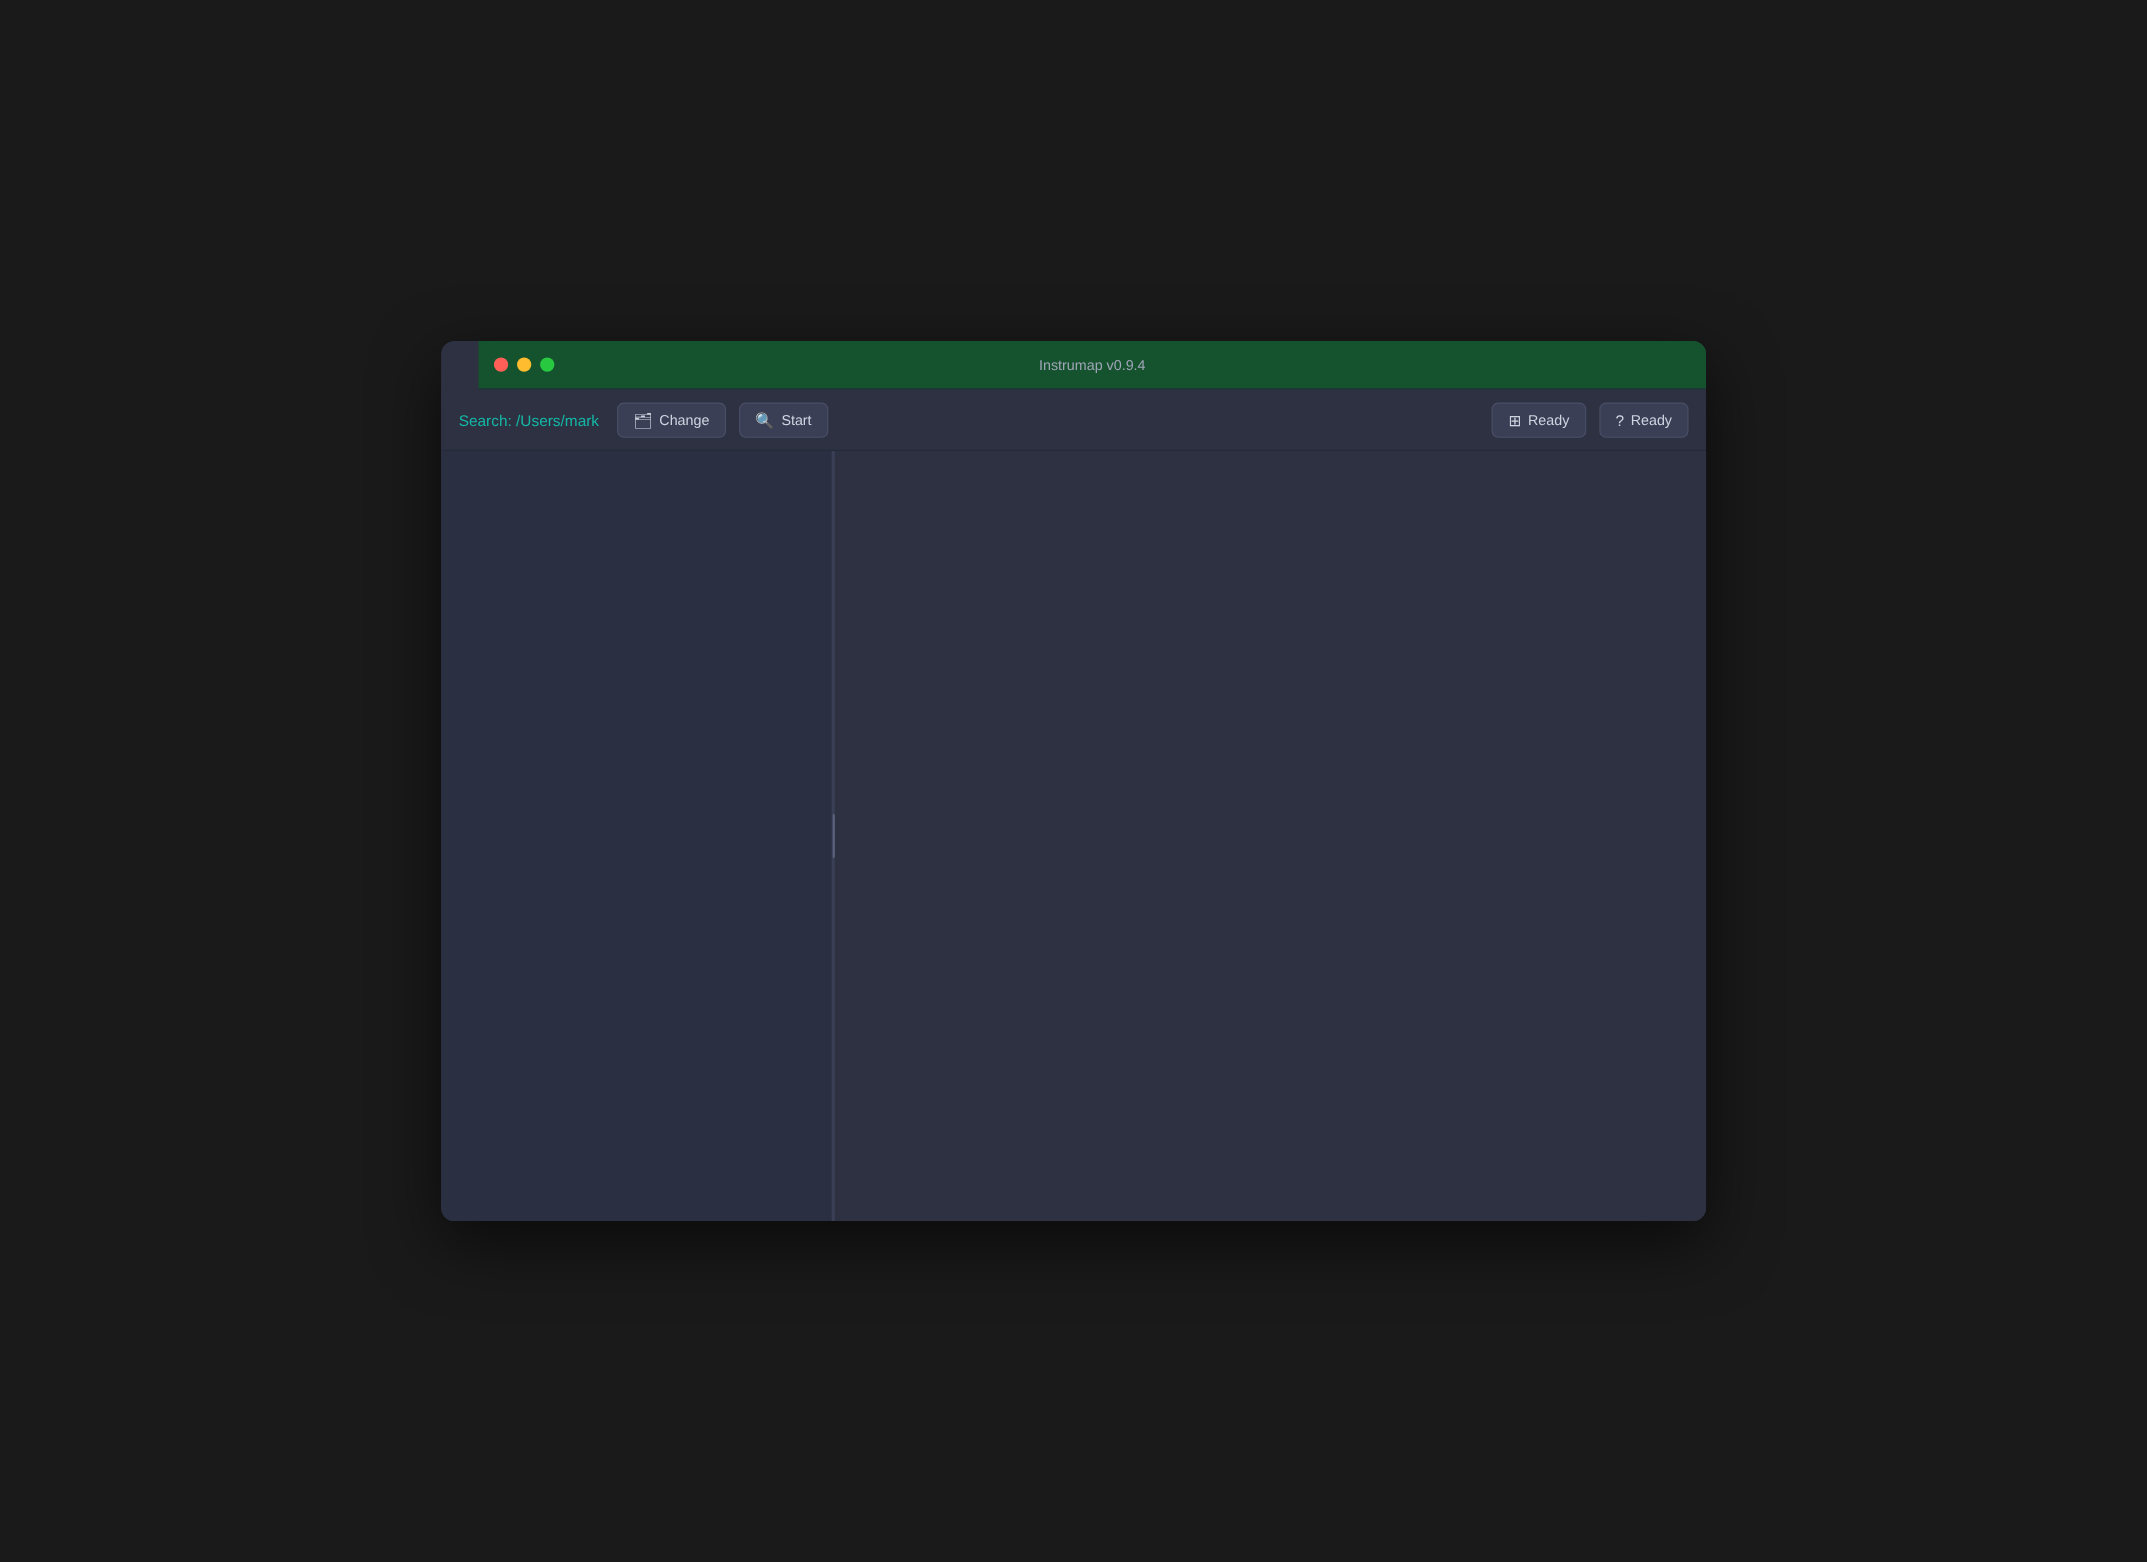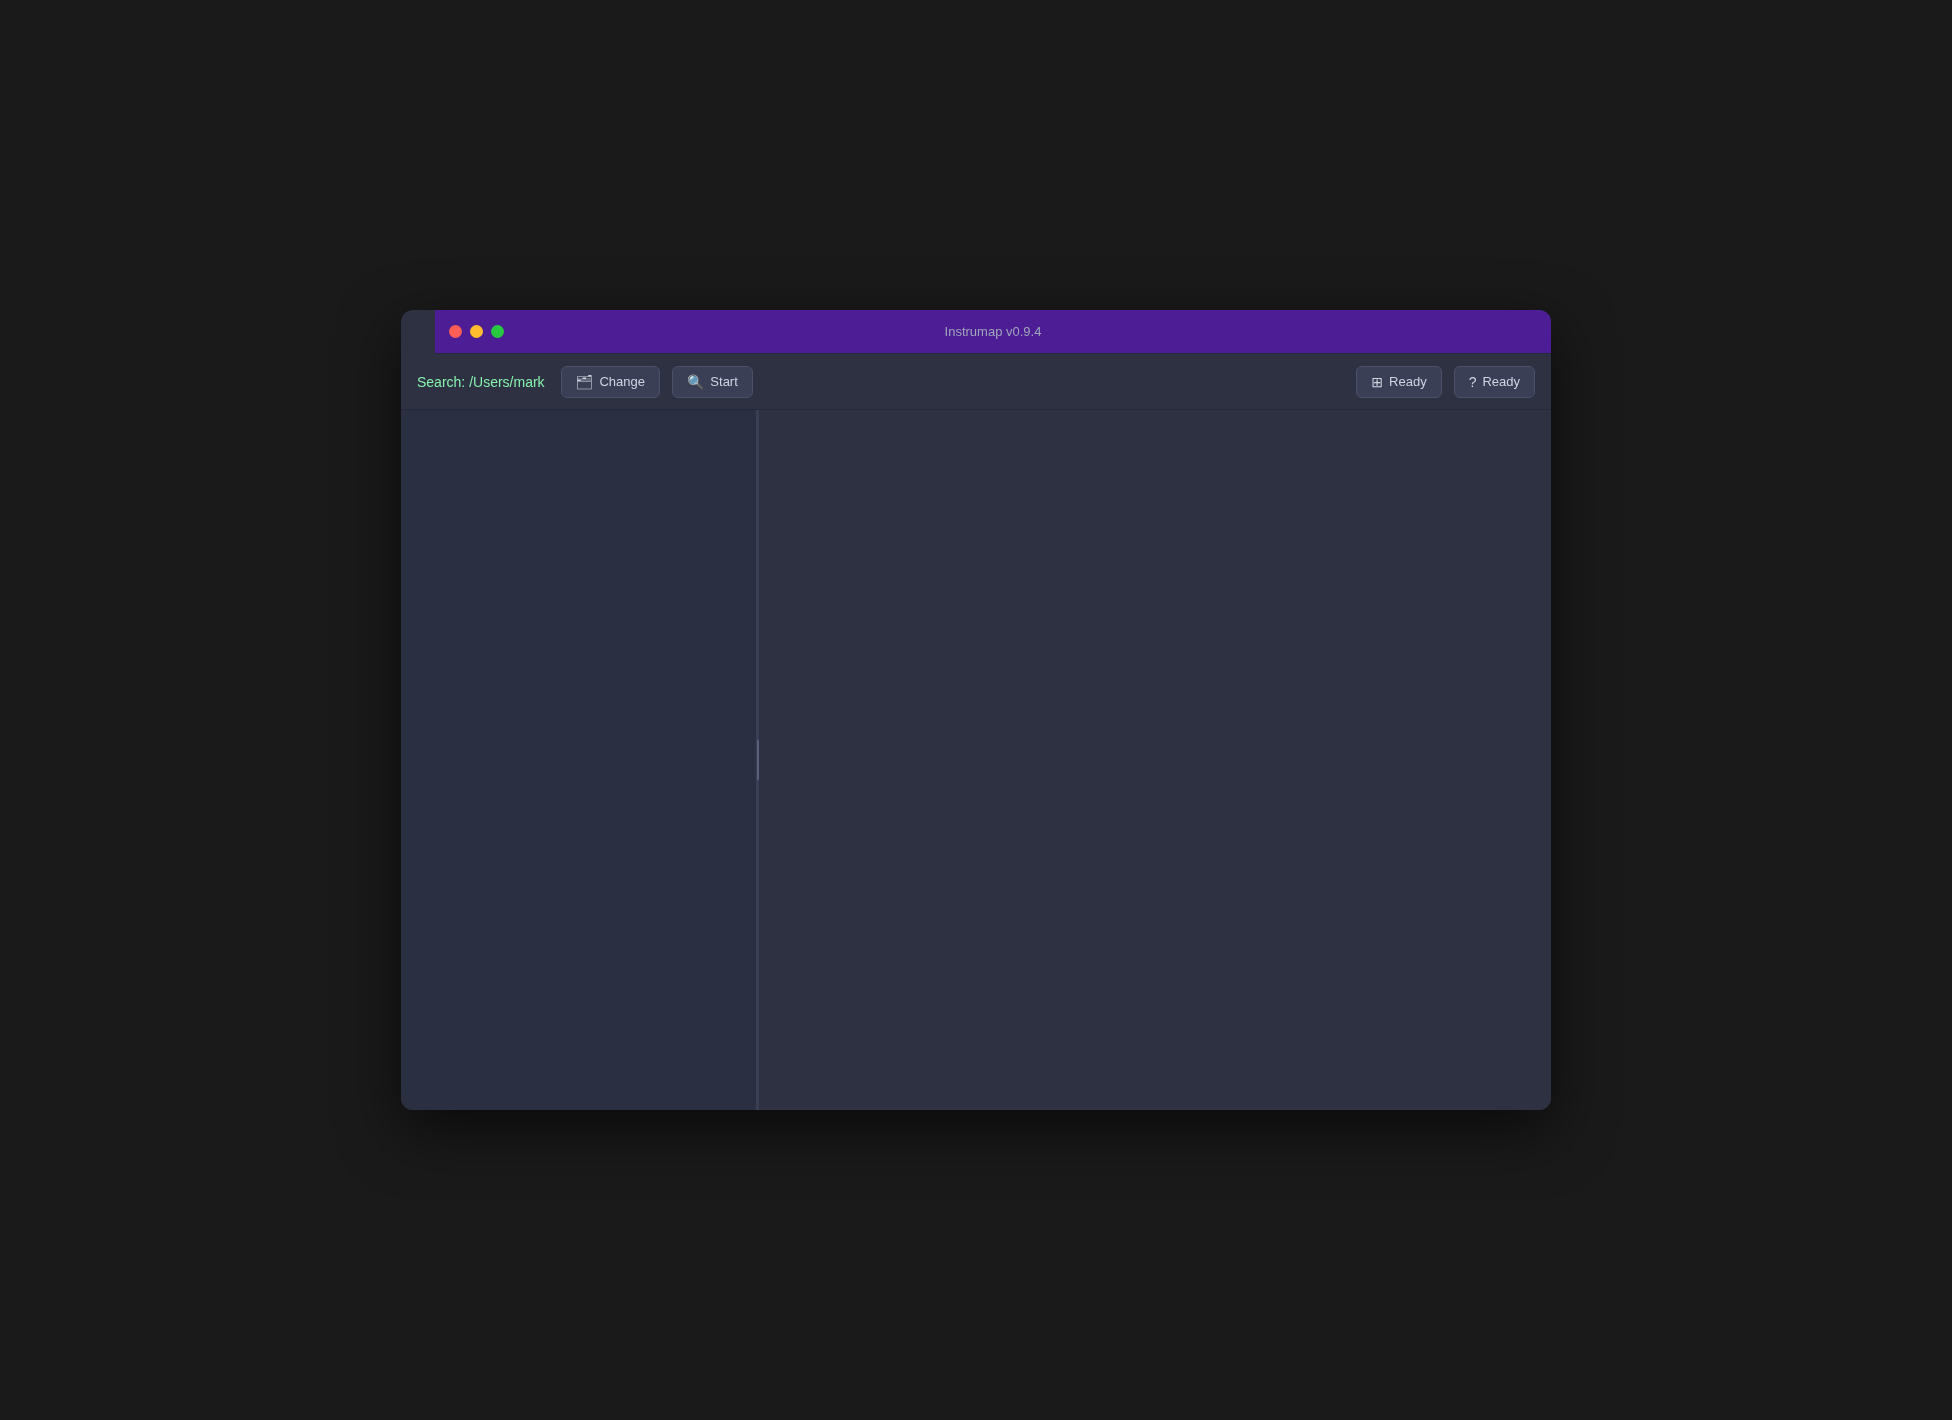--- a/index.html
+++ b/index.html
@@ -22,21 +22,21 @@
       height: 800px;
       background: #2d3142;
       border-radius: 12px;
       overflow: hidden;
       display: flex;
       flex-direction: column;
       box-shadow: 0 20px 60px rgba(0,0,0,0.6);
     }
 
     .title-bar {
-      background: #4c1d95;
+      background: #14532d;
       height: 44px;
       display: flex;
       align-items: center;
       justify-content: center;
       position: relative;
       flex-shrink: 0;
       border-bottom: 1px solid #252a3a;
       margin-left: 34px;
     }
 
@@ -78,21 +78,21 @@
       height: 56px;
       display: flex;
       align-items: center;
       padding: 0 16px;
       gap: 12px;
       border-bottom: 1px solid #252a3a;
       flex-shrink: 0;
     }
 
     .search-path {
-      color: #86efac;
+      color: #14b8a6;
       font-size: 14px;
       margin-right: 4px;
     }
 
     .toolbar-btn {
       display: flex;
       align-items: center;
       gap: 6px;
       padding: 7px 14px;
       border-radius: 6px;

